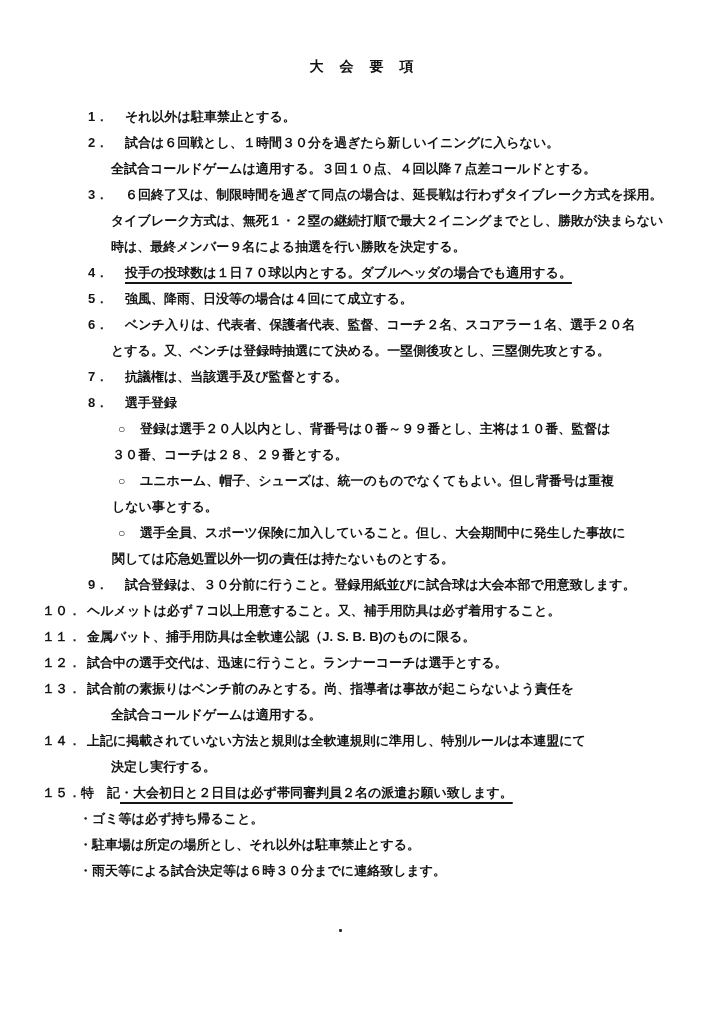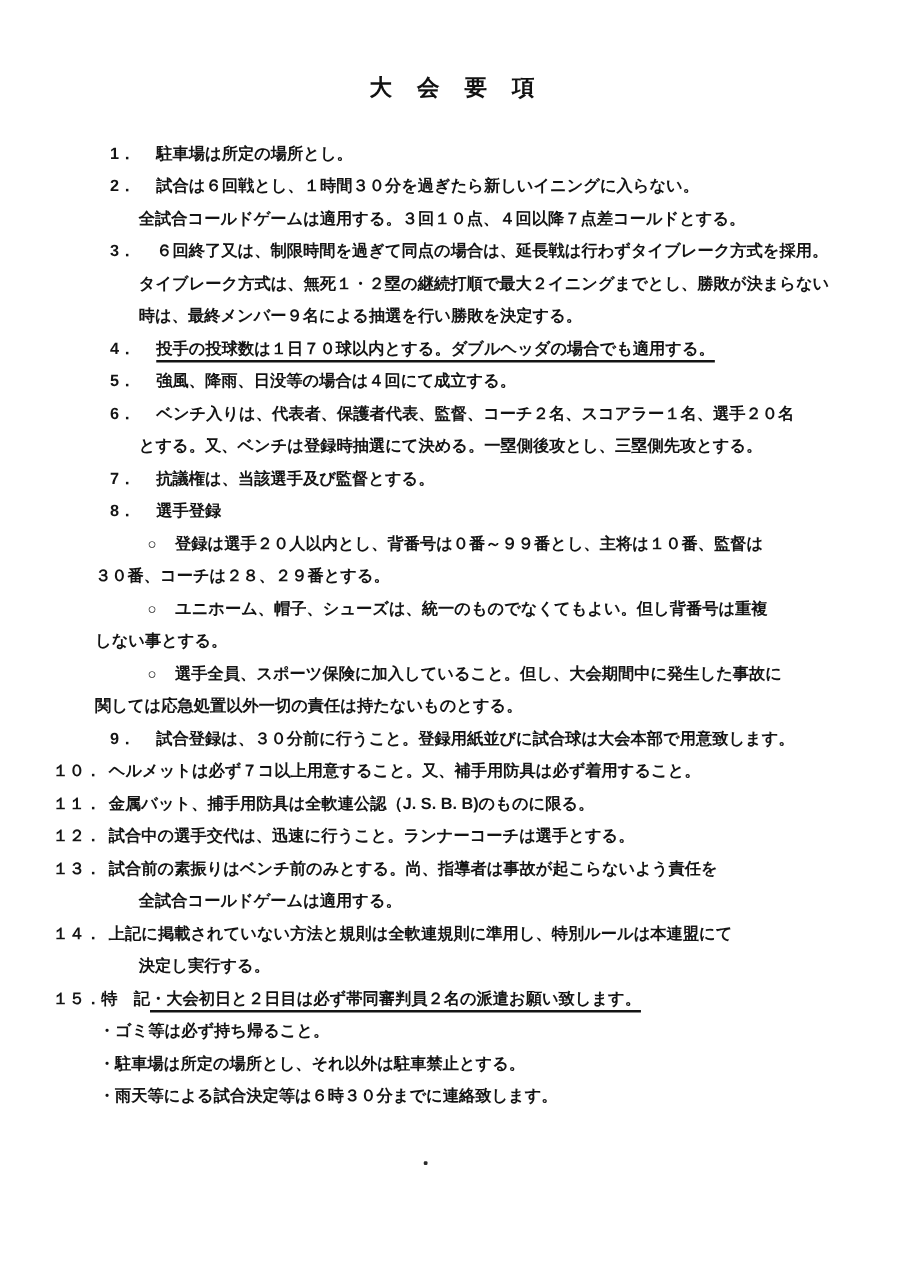--- a/index.html
+++ b/index.html
@@ -4,60 +4,60 @@
 <style>
   html,body{margin:0;padding:0;}
   body{
     width:724px;height:1024px;background:#ffffff;position:relative;
     font-family:"Liberation Sans","DejaVu Sans",sans-serif;
     color:#141414;overflow:hidden;
   }
   .page{width:724px;height:1024px;position:relative;}
   .title{
     margin:0;padding-top:58px;text-align:center;
-    font-size:18px;font-weight:bold;letter-spacing:1px;color:#111;
+    font-size:14px;font-weight:bold;letter-spacing:1px;color:#111;
     white-space:nowrap;
   }
   .rows{margin-top:28px;}
   .row{
     display:flex;align-items:baseline;
     line-height:26px;height:26px;
     font-size:13px;font-weight:bold;white-space:nowrap;
   }
   .marker{flex:0 0 auto;}
   .n1{padding-left:88px;}
   .n1 .marker{min-width:37px;}
   .n2{padding-left:42px;}
   .n2 .marker{min-width:45px;}
   .special .marker{}
   .cont{padding-left:111px;}
   .circle{padding-left:118px;}
   .circle .marker{min-width:22px;font-size:12px;}
-  .circle-cont{padding-left:76px;}
+  .circle-cont{padding-left:112px;}
   .dot{padding-left:79px;}
   .u{
     text-decoration:underline;
     text-underline-offset:5px;
     text-decoration-thickness:1.5px;
     text-align:right;
   }
   .speck{
     position:absolute;left:339px;top:929px;width:3px;height:3px;
     background:#2a2a2a;border-radius:1px;
   }
 </style>
 </head>
 <body>
 
 <div class="page">
   <h1 class="title">大　会　要　項</h1>
   <div class="rows" id="rows">
       <div class="row n1">
         <span class="marker">1．</span>
-        <span class="text">駐車場は所定の場所とし。</span>
+        <span class="text">それ以外は駐車禁止とする。</span>
       </div>
       <div class="row n1">
         <span class="marker">2．</span>
         <span class="text">試合は６回戦とし、１時間３０分を過ぎたら新しいイニングに入らない。</span>
       </div>
       <div class="row cont">
         <span class="text">全試合コールドゲームは適用する。３回１０点、４回以降７点差コールドとする。</span>
       </div>
       <div class="row n1">
         <span class="marker">3．</span>

